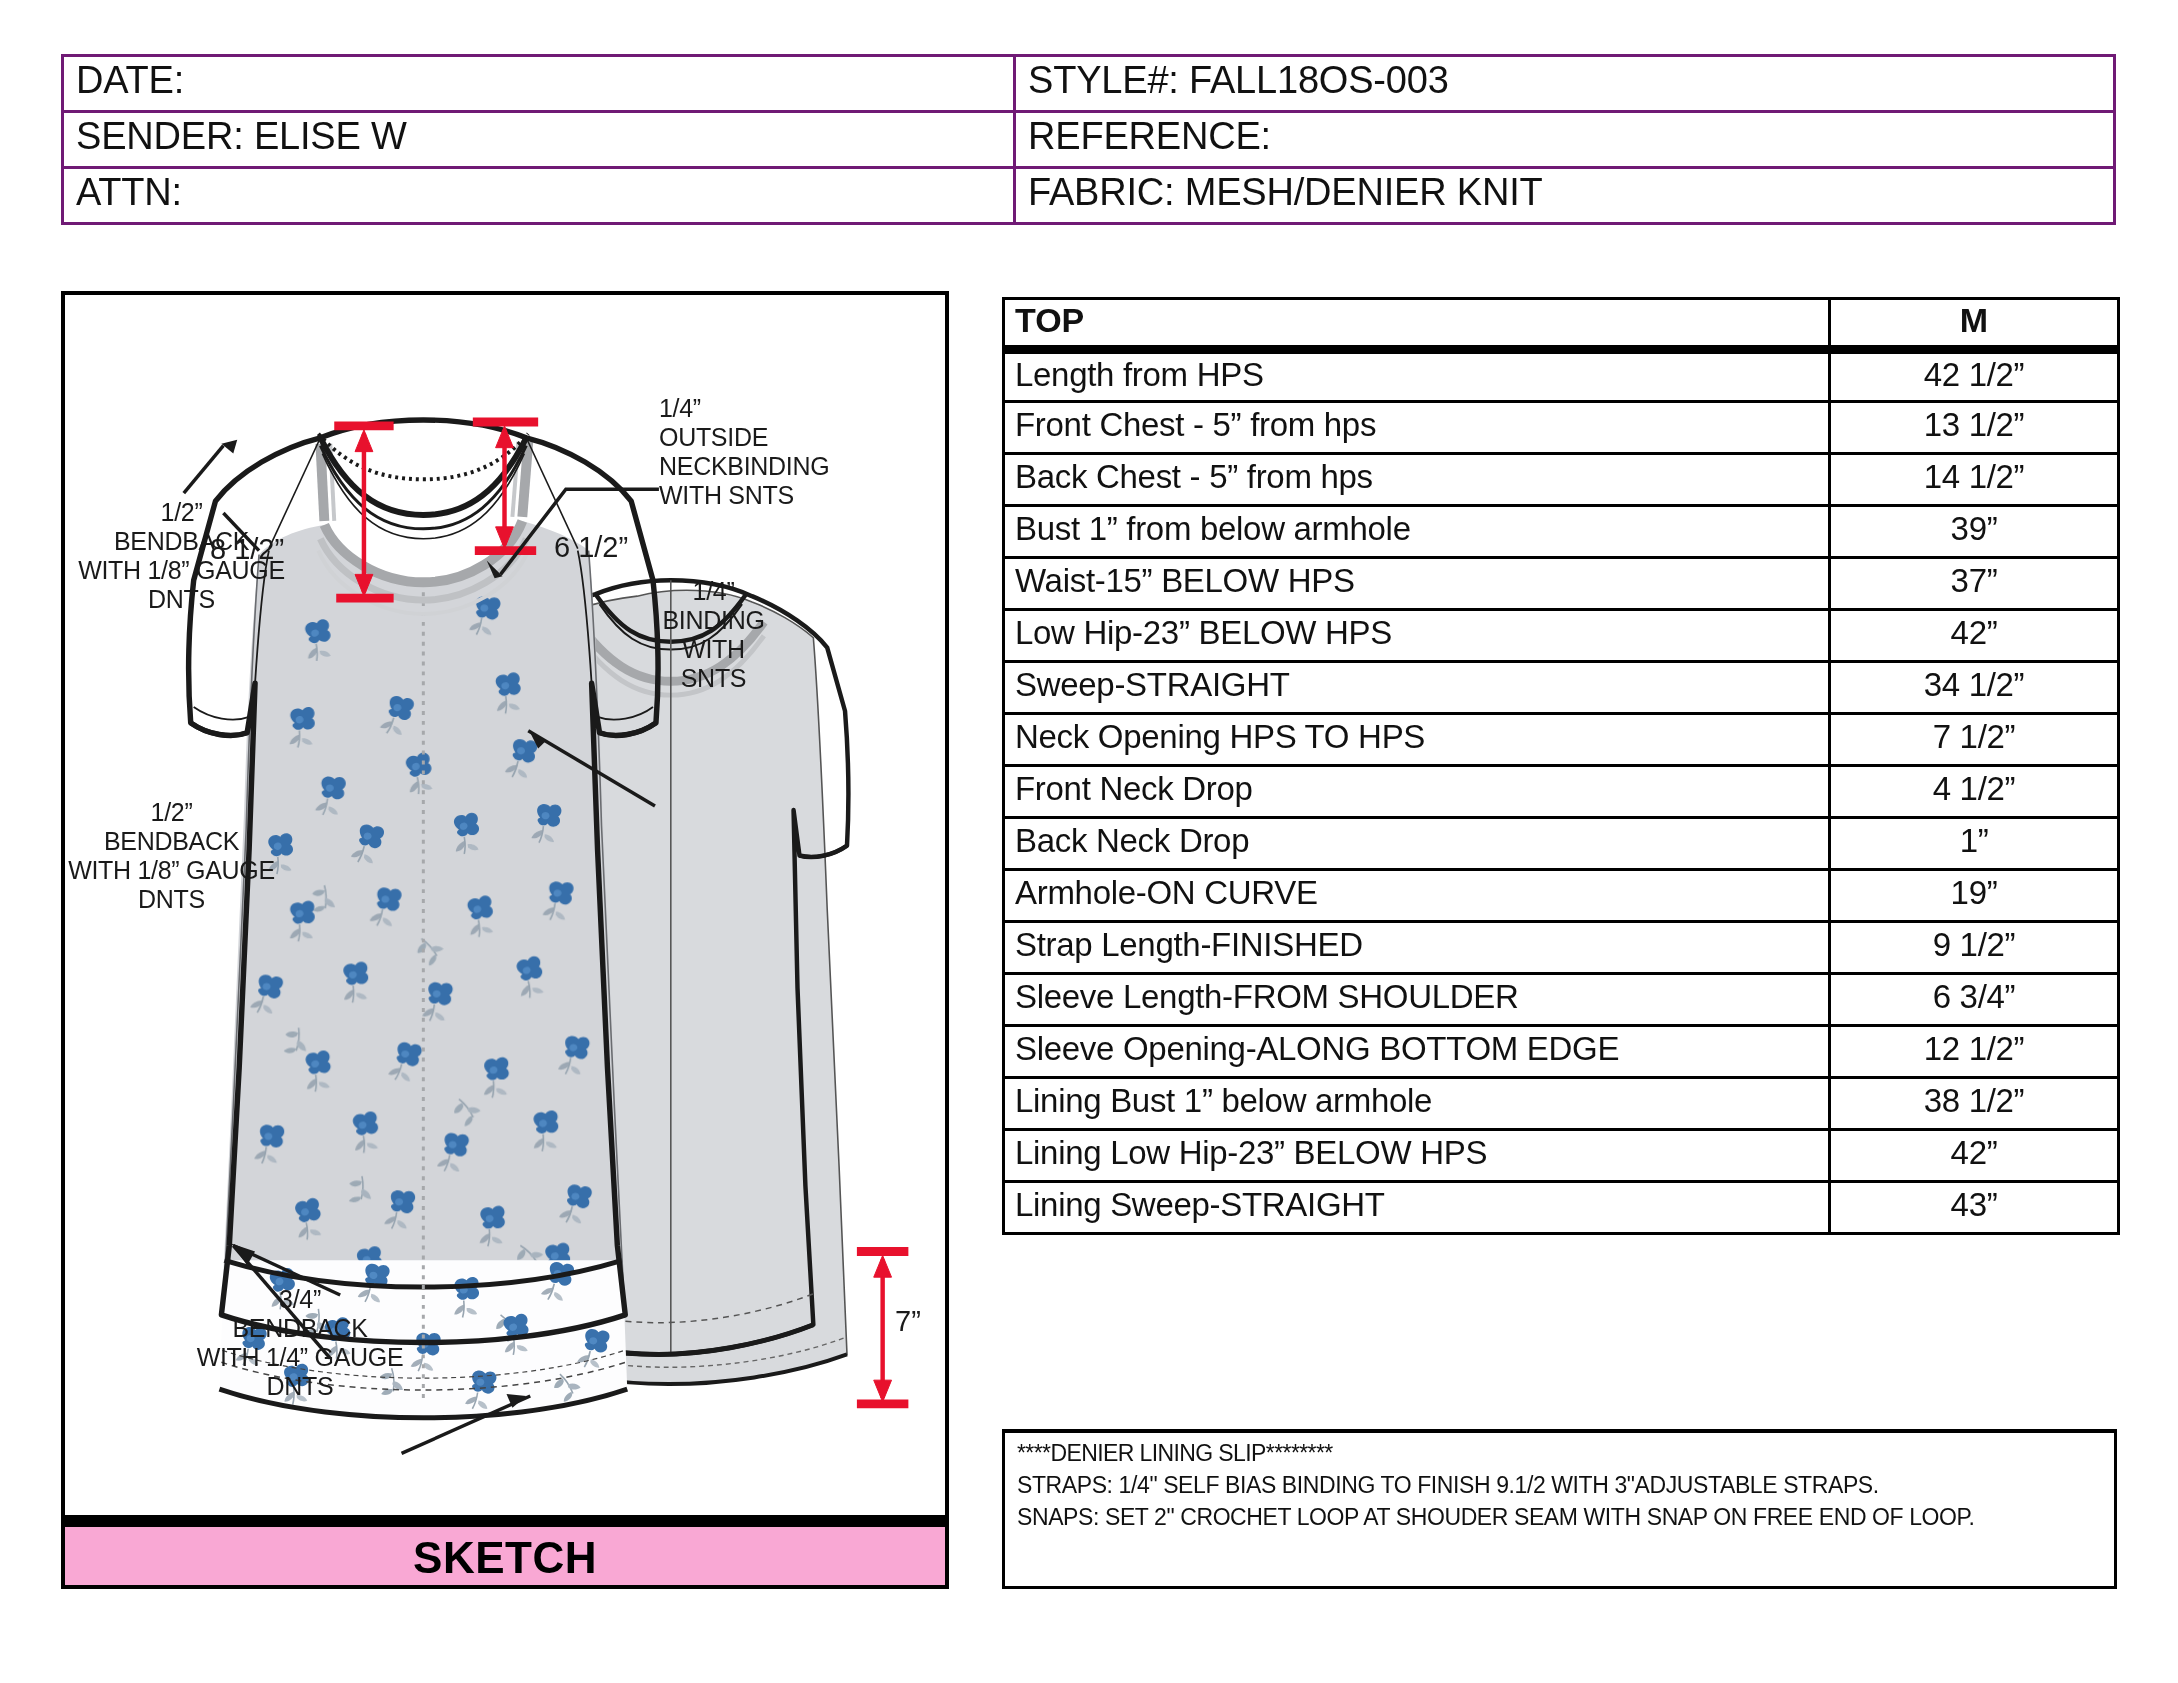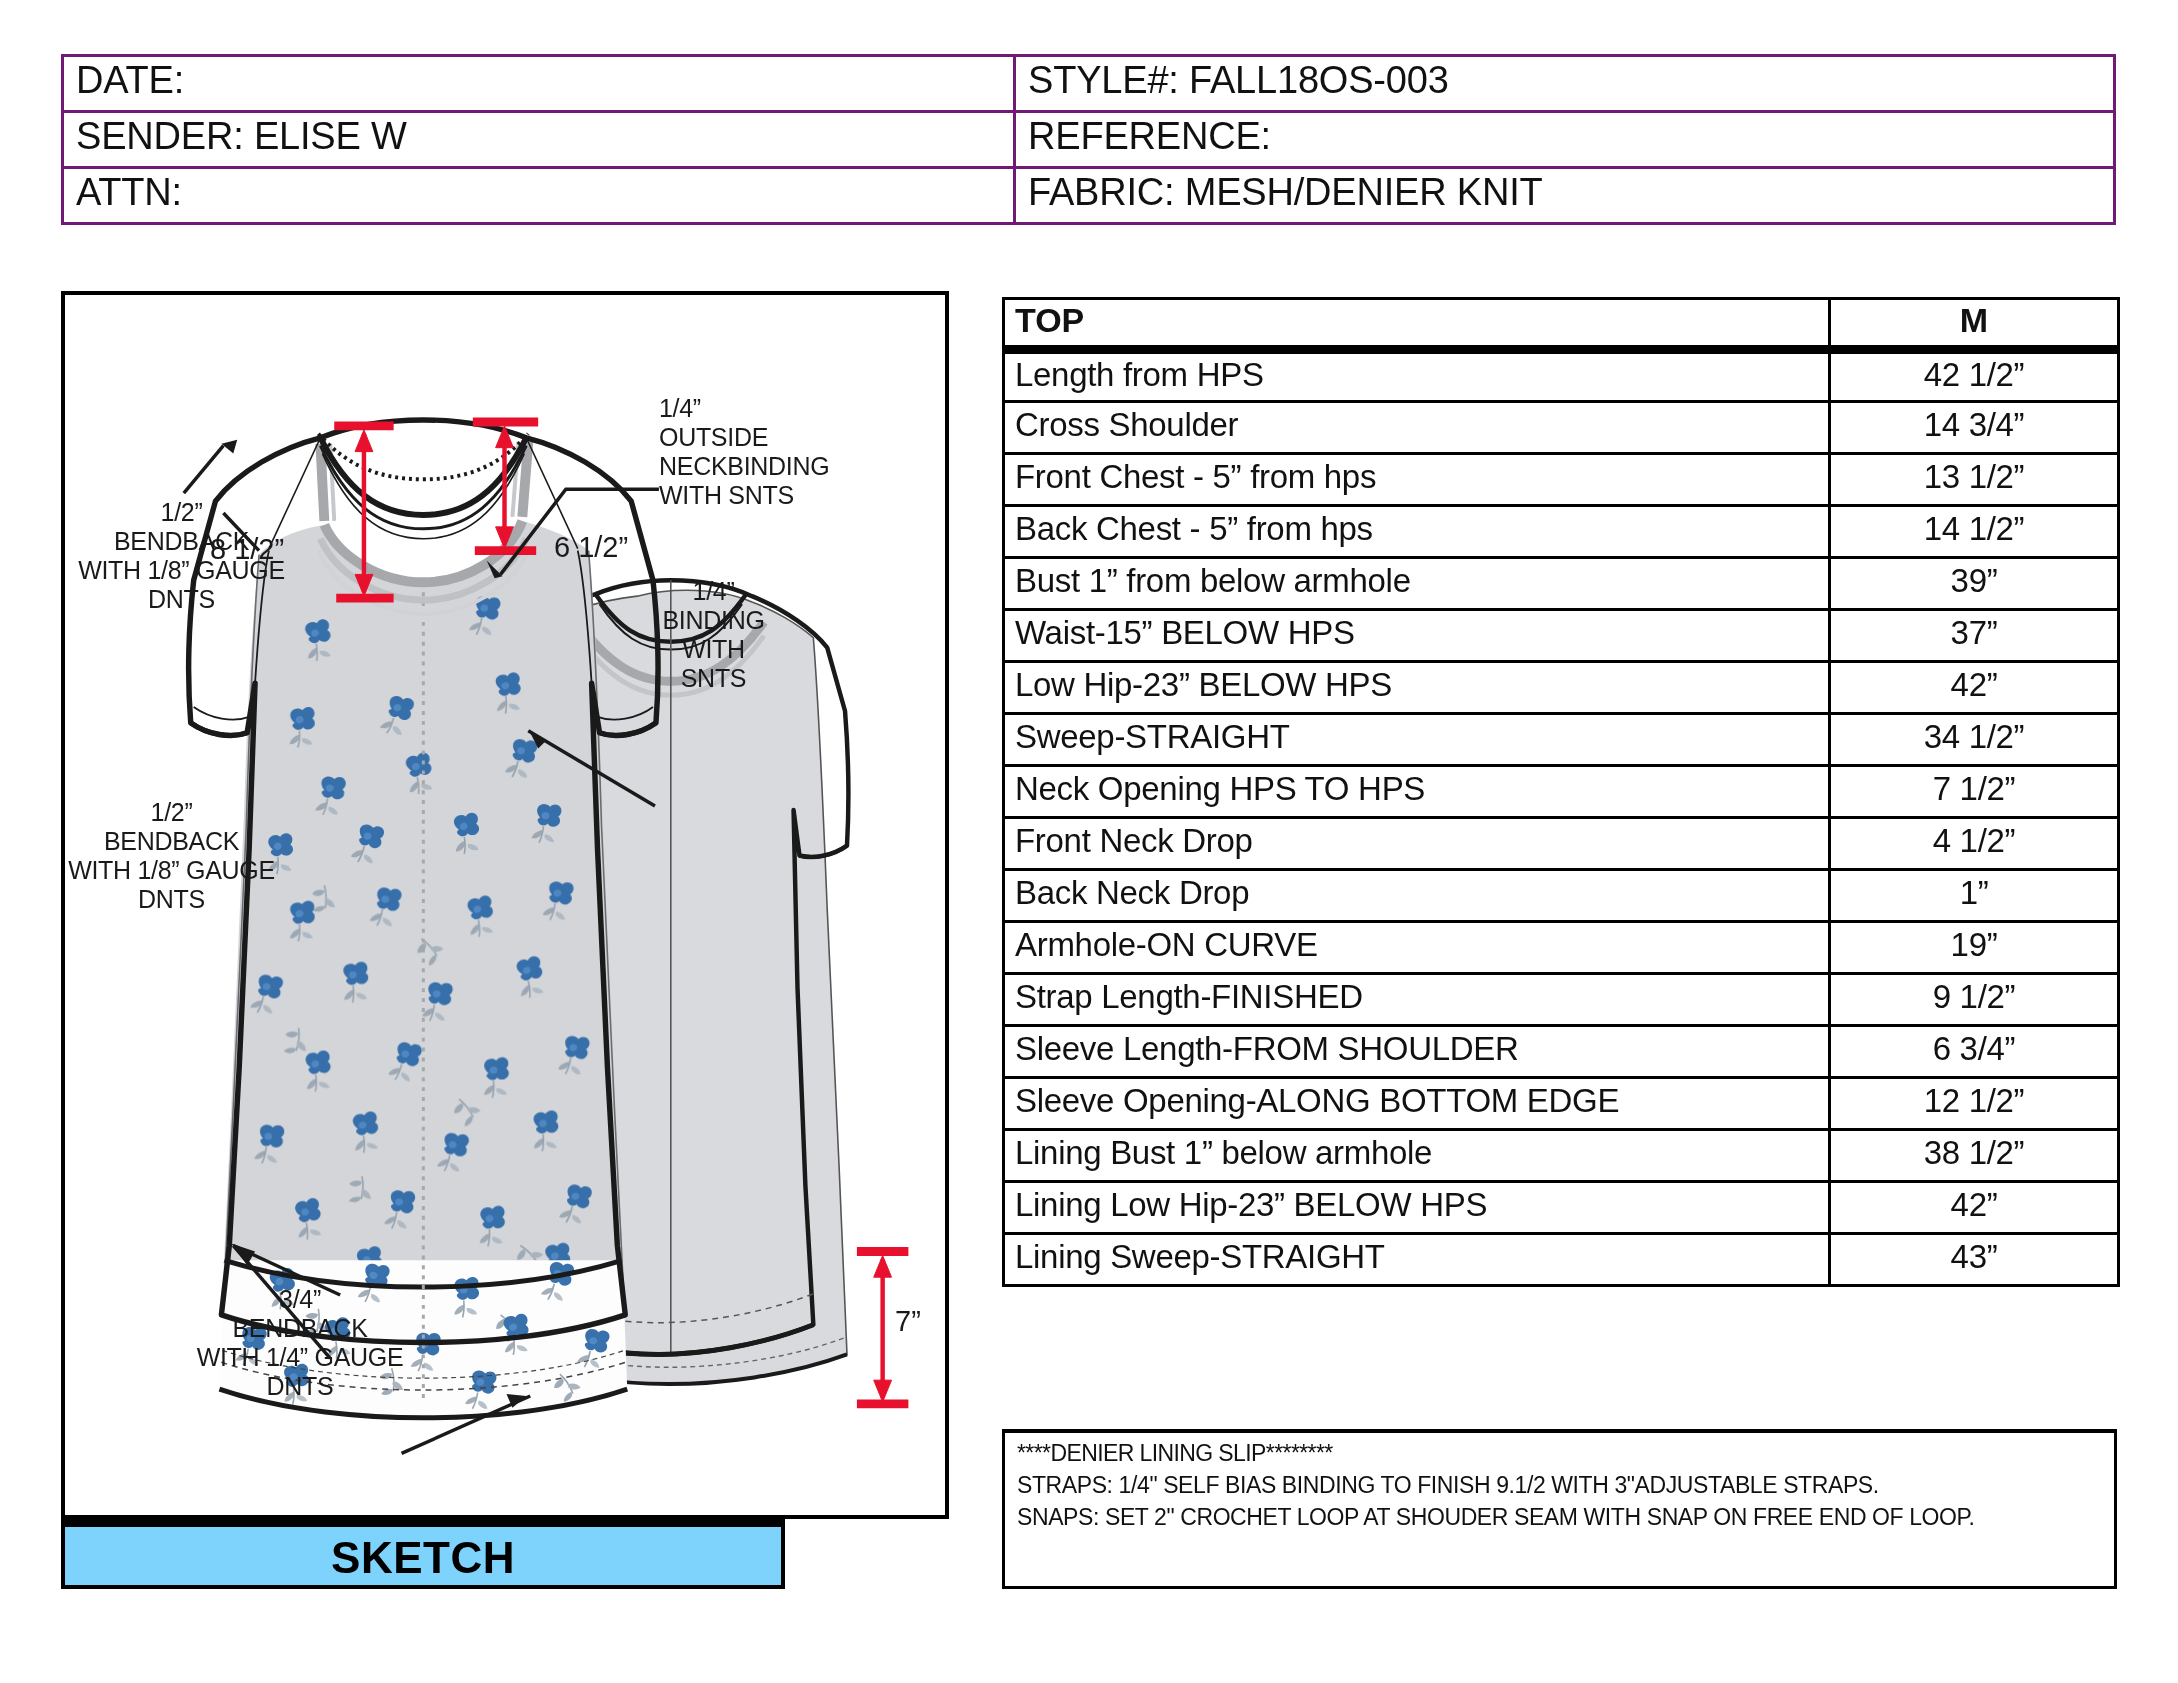--- a/index.html
+++ b/index.html
@@ -48,25 +48,25 @@
     width: 888px;
     height: 1228px;
     border: 4px solid #000;
     background: #fff;
     overflow: hidden;
   }
   #sketch-caption-box {
     position: absolute;
     left: 61px;
     top: 1518px;
-    width: 724px;
+    width: 888px;
     height: 71px;
     border: 4px solid #000;
     border-top: 9px solid #000;
-    background: #7dd3fc;
+    background: #f9a8d4;
   }
   #sketch-caption {
     position: absolute;
     width: 100%;
     top: 6px;
     text-align: center;
     font-size: 44px;
     font-weight: bold;
     letter-spacing: 0.5px;
     color: #000;
@@ -464,24 +464,20 @@
           <th class="hdr-label">TOP</th>
           <th class="hdr-value">M</th>
         </tr>
       </thead>
       <tbody id="spec-body">
           <tr>
             <td class="v-label">Length from HPS</td>
             <td class="v-value">42 1/2”</td>
           </tr>
           <tr>
-            <td class="v-label">Cross Shoulder</td>
-            <td class="v-value">14 3/4”</td>
-          </tr>
-          <tr>
             <td class="v-label">Front Chest - 5” from hps</td>
             <td class="v-value">13 1/2”</td>
           </tr>
           <tr>
             <td class="v-label">Back Chest - 5” from hps</td>
             <td class="v-value">14 1/2”</td>
           </tr>
           <tr>
             <td class="v-label">Bust 1” from below armhole</td>
             <td class="v-value">39”</td>

